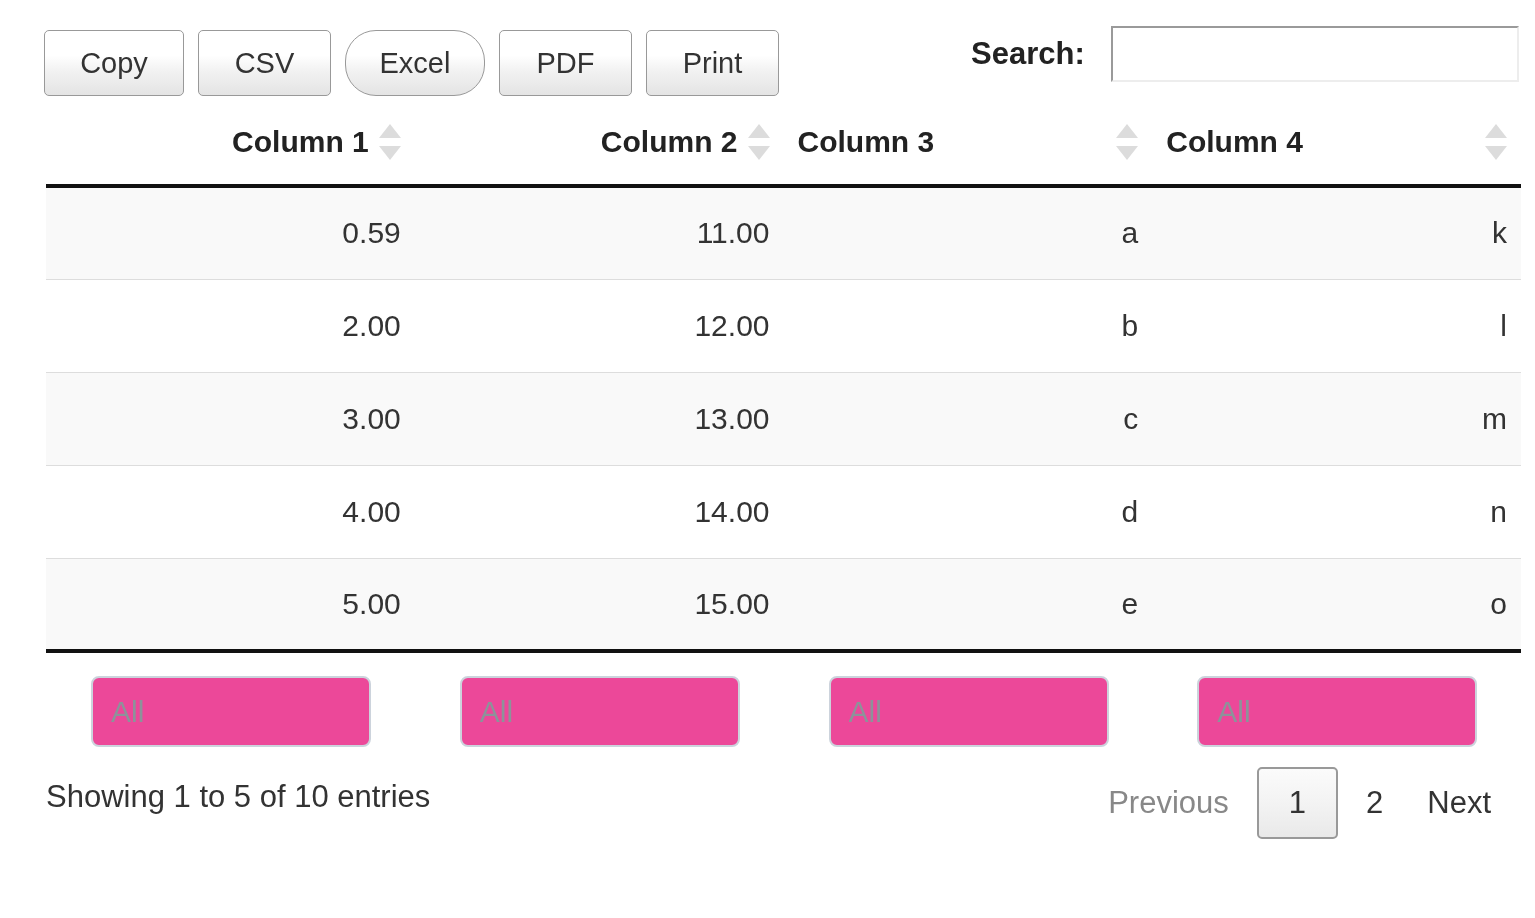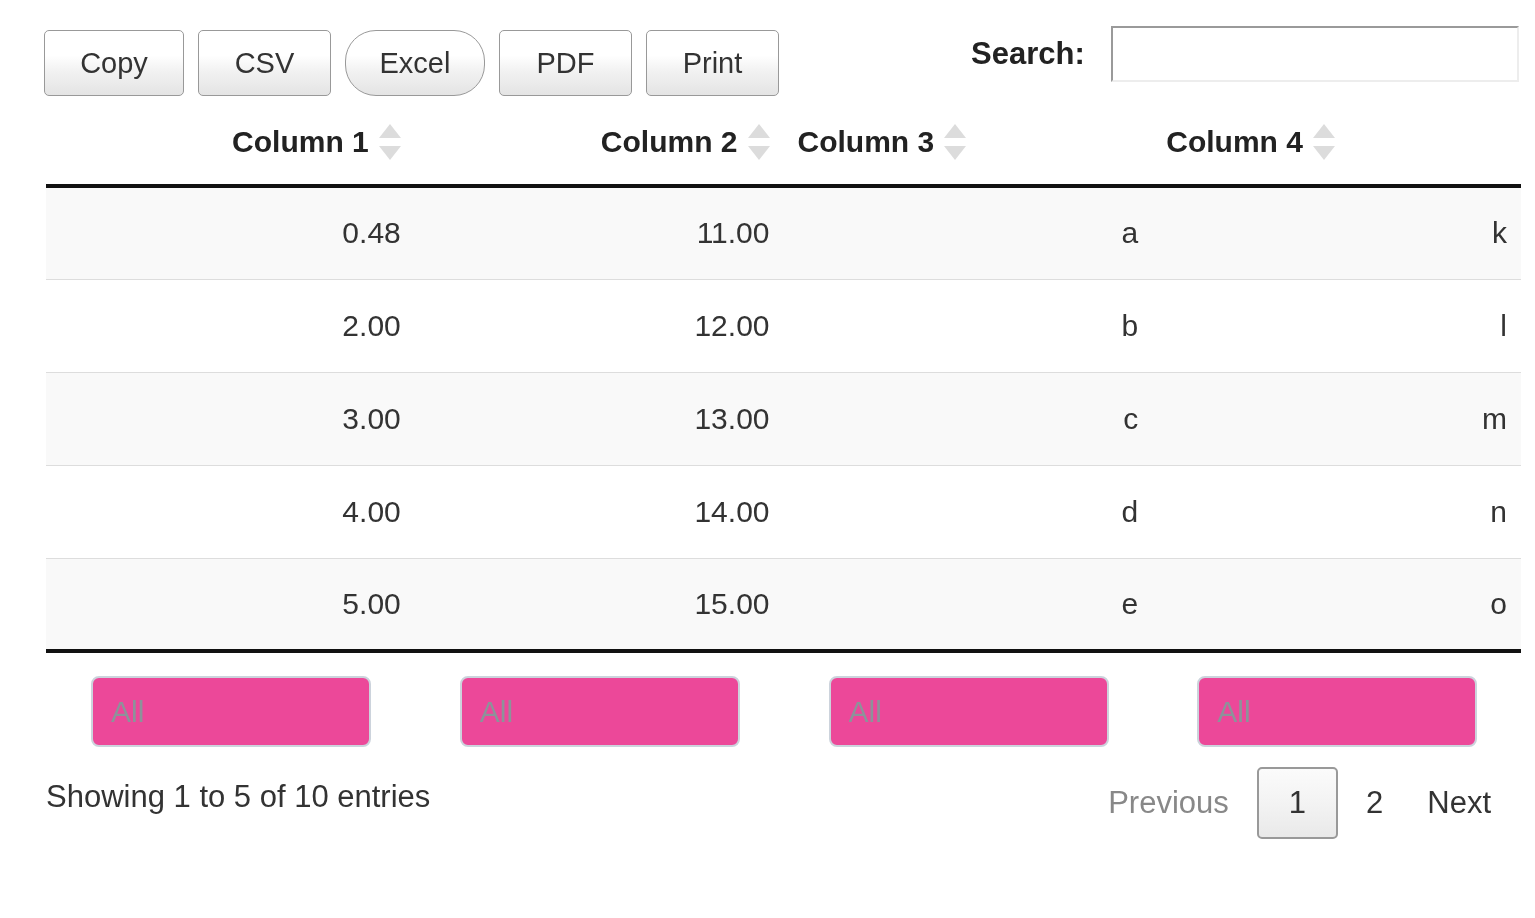--- a/index.html
+++ b/index.html
@@ -119,21 +119,21 @@
     cursor: pointer;
     position: relative;
   }
 
   .th-inner {
     display: flex;
     align-items: center;
     width: 100%;
   }
   .th-inner.right  { justify-content: flex-end; }
-  .th-inner.left   { justify-content: flex-start; }
+  .th-inner.left   { justify-content: space-between; }
 
   .th-label { white-space: nowrap; }
 
   .sort-icon {
     display: inline-block;
     width: 22px;
     height: 40px;
     position: relative;
     flex: 0 0 auto;
     margin-left: 10px;
@@ -288,21 +288,21 @@
           <th>
             <div class="th-inner left">
               <span class="th-label">Column 4</span>
               <span class="sort-icon"></span>
             </div>
           </th>
         </tr>
       </thead>
       <tbody>
         <tr class="odd">
-          <td>0.48</td>
+          <td>0.59</td>
           <td>11.00</td>
           <td>a</td>
           <td>k</td>
         </tr>
         <tr class="even">
           <td>2.00</td>
           <td>12.00</td>
           <td>b</td>
           <td>l</td>
         </tr>

